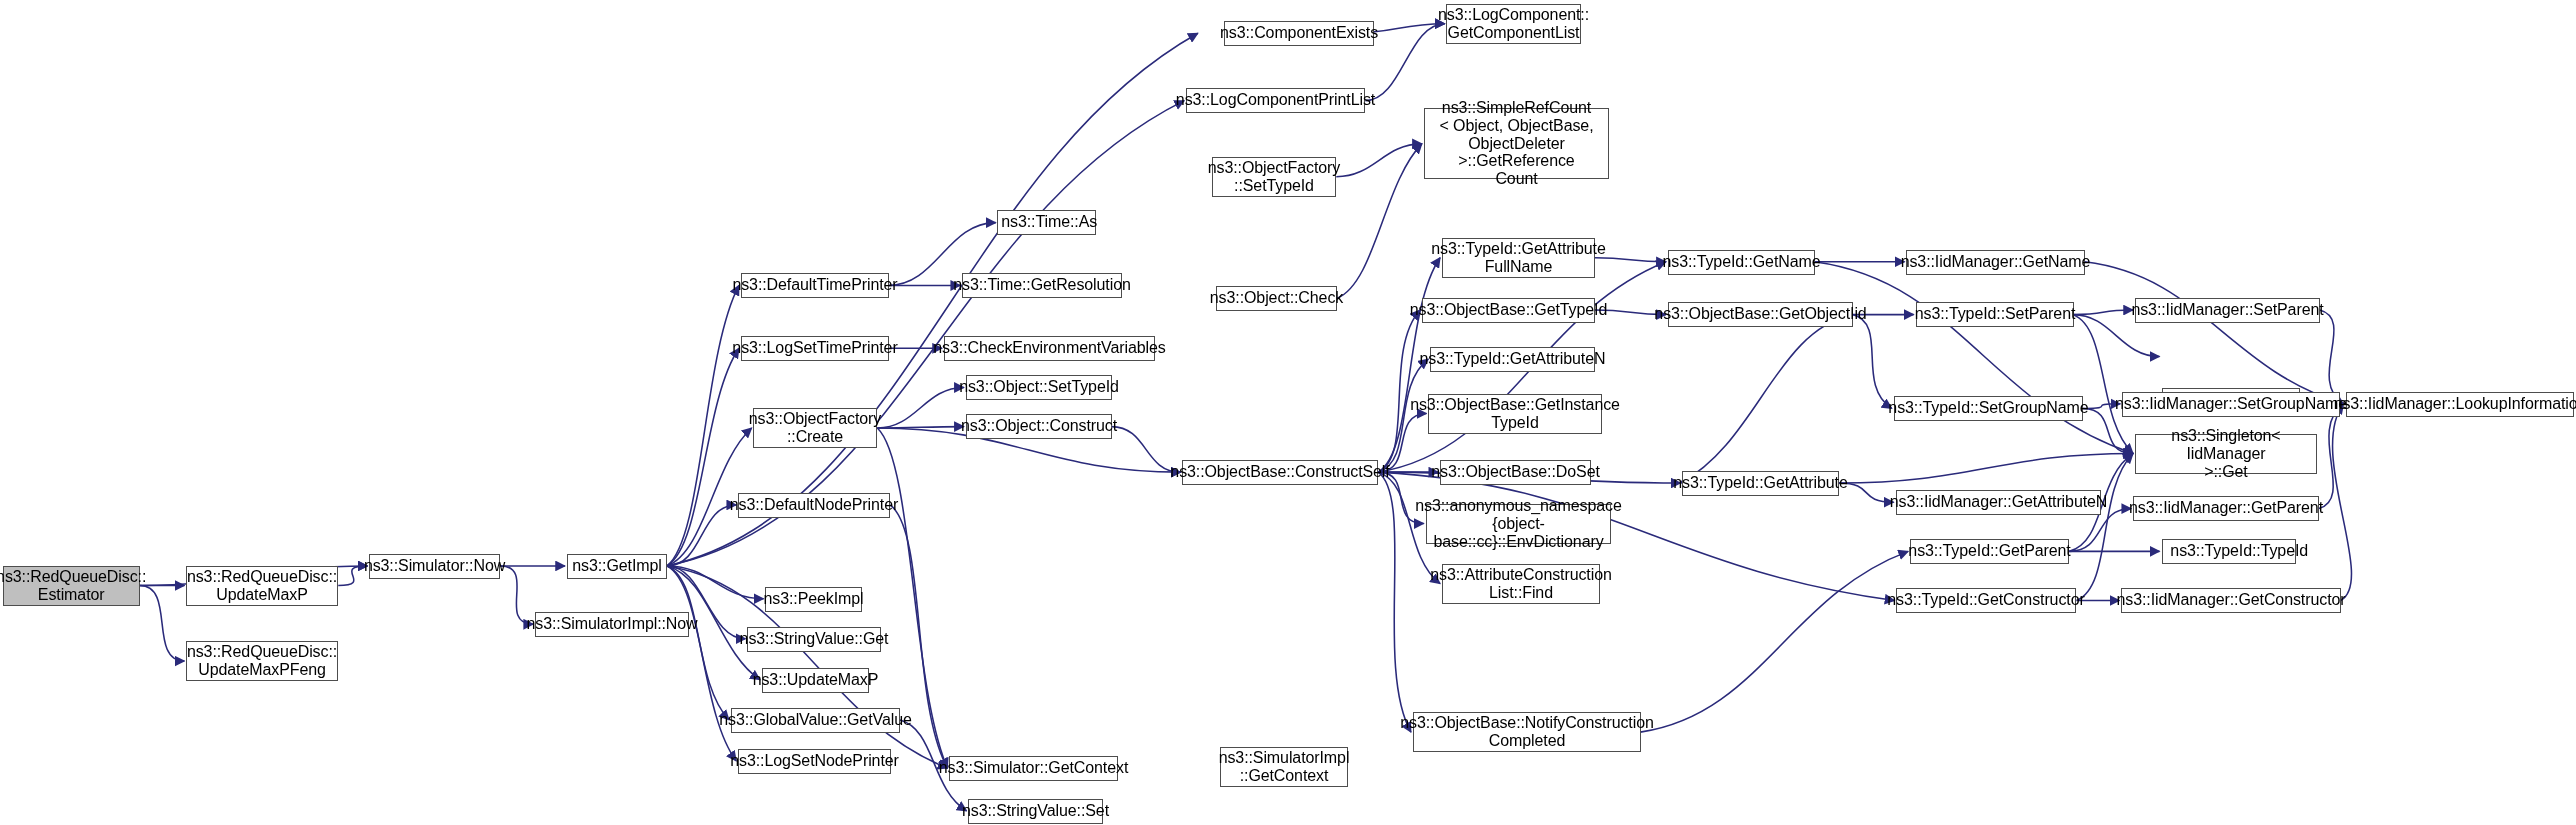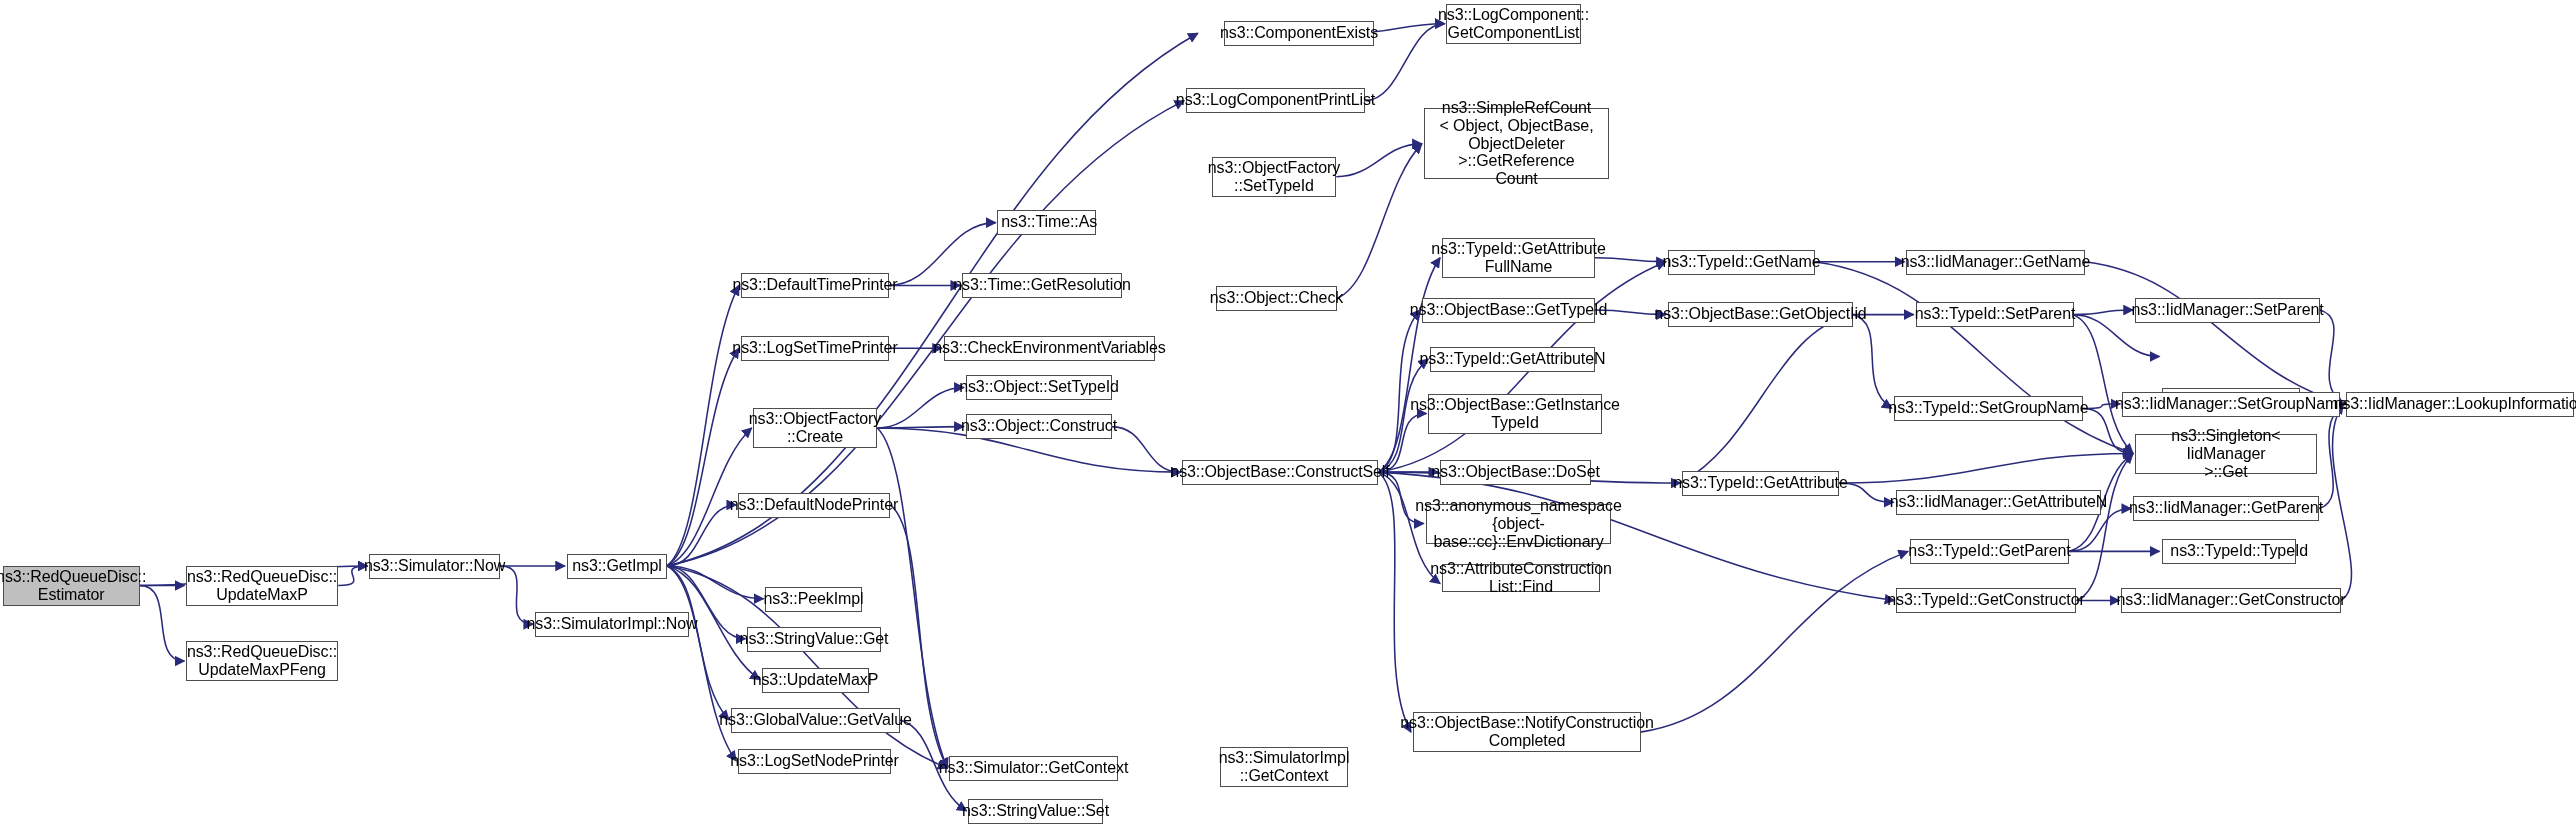--- a/index.html
+++ b/index.html
@@ -159,21 +159,21 @@
 Count</div>
       <div class="node" style="left: 1442px; top: 238px; width: 153px; height: 40px;">ns3::TypeId::GetAttribute
 FullName</div>
       <div class="node" style="left: 1422px; top: 298px; width: 173px; height: 24.6px;">ns3::ObjectBase::GetTypeId</div>
       <div class="node" style="left: 1430px; top: 347px; width: 165px; height: 24.6px;">ns3::TypeId::GetAttributeN</div>
       <div class="node" style="left: 1428px; top: 394px; width: 174px; height: 40px;">ns3::ObjectBase::GetInstance
 TypeId</div>
       <div class="node" style="left: 1440px; top: 460px; width: 151px; height: 24.6px;">ns3::ObjectBase::DoSet</div>
       <div class="node" style="left: 1426px; top: 504px; width: 185px; height: 40px;">ns3::anonymous_namespace
 {object-base::cc}::EnvDictionary</div>
-      <div class="node" style="left: 1442px; top: 564px; width: 158px; height: 28px;">ns3::AttributeConstruction
+      <div class="node" style="left: 1442px; top: 564px; width: 158px; height: 40px;">ns3::AttributeConstruction
 List::Find</div>
       <div class="node" style="left: 1182px; top: 460px; width: 196px; height: 24.6px;">ns3::ObjectBase::ConstructSelf</div>
       <div class="node" style="left: 1413px; top: 712px; width: 228px; height: 40px;">ns3::ObjectBase::NotifyConstruction
 Completed</div>
       <div class="node" style="left: 949px; top: 756px; width: 169px; height: 24.6px;">ns3::Simulator::GetContext</div>
       <div class="node" style="left: 968px; top: 799px; width: 135px; height: 24.6px;">ns3::StringValue::Set</div>
       <div class="node" style="left: 1220px; top: 747px; width: 128px; height: 40px;">ns3::SimulatorImpl
 ::GetContext</div>
       <div class="node" style="left: 1668px; top: 250px; width: 147px; height: 24.6px;">ns3::TypeId::GetName</div>
       <div class="node" style="left: 1668px; top: 302px; width: 185px; height: 24.6px;">ns3::ObjectBase::GetObjectIid</div>

